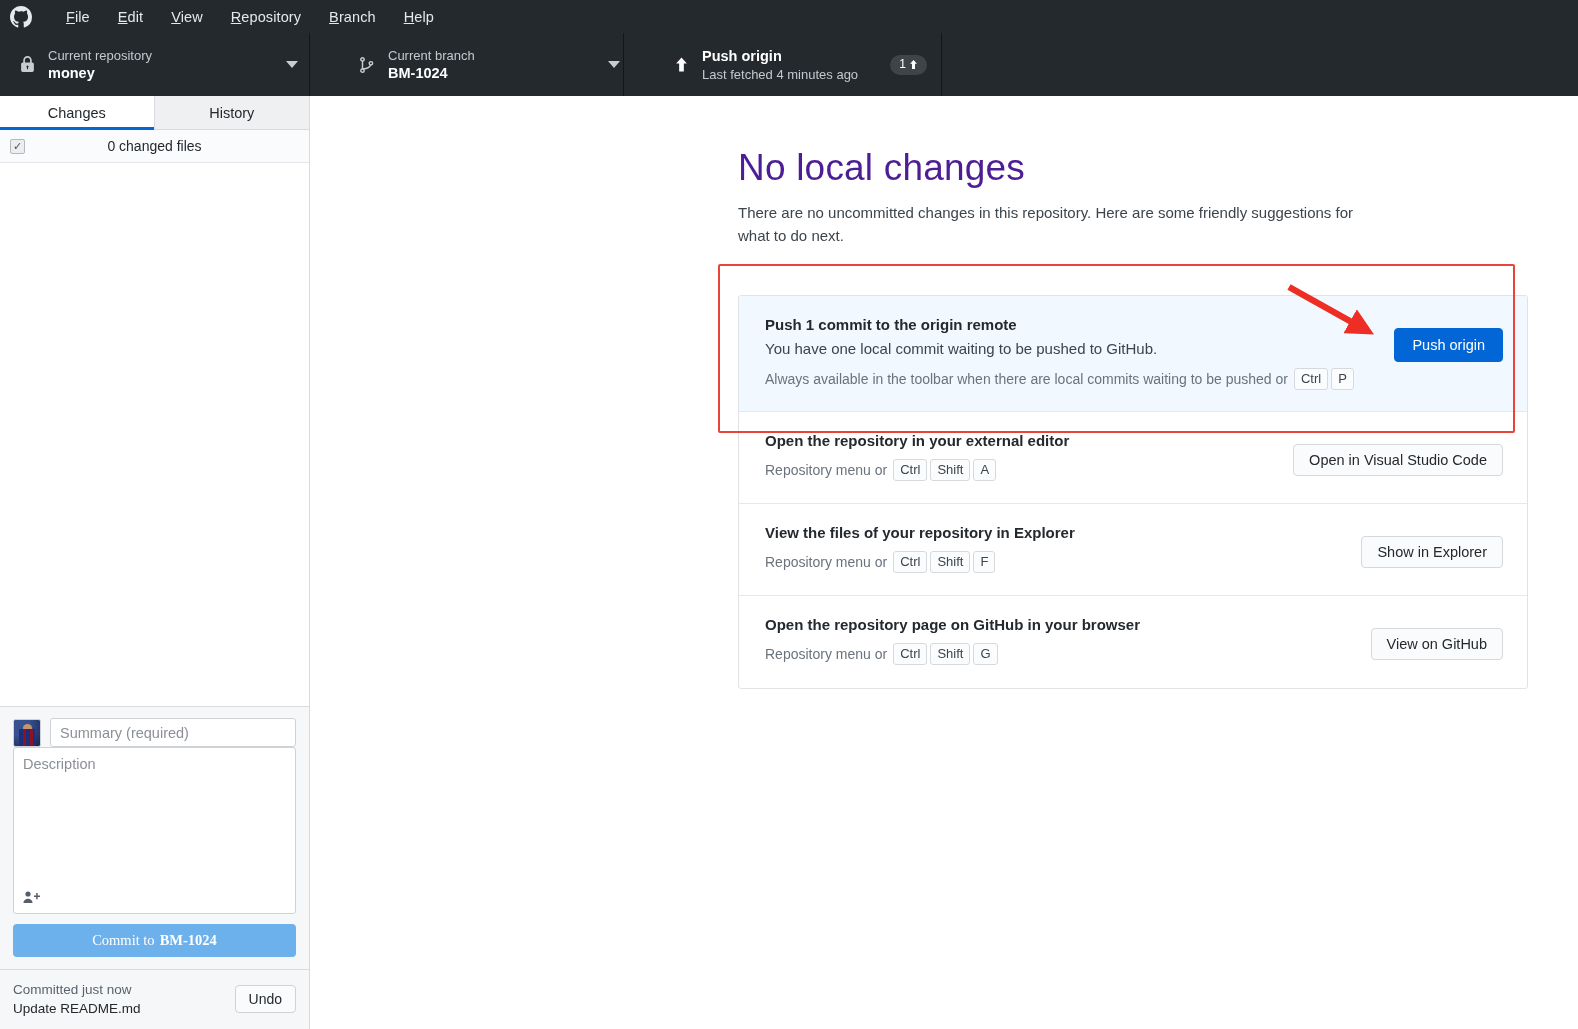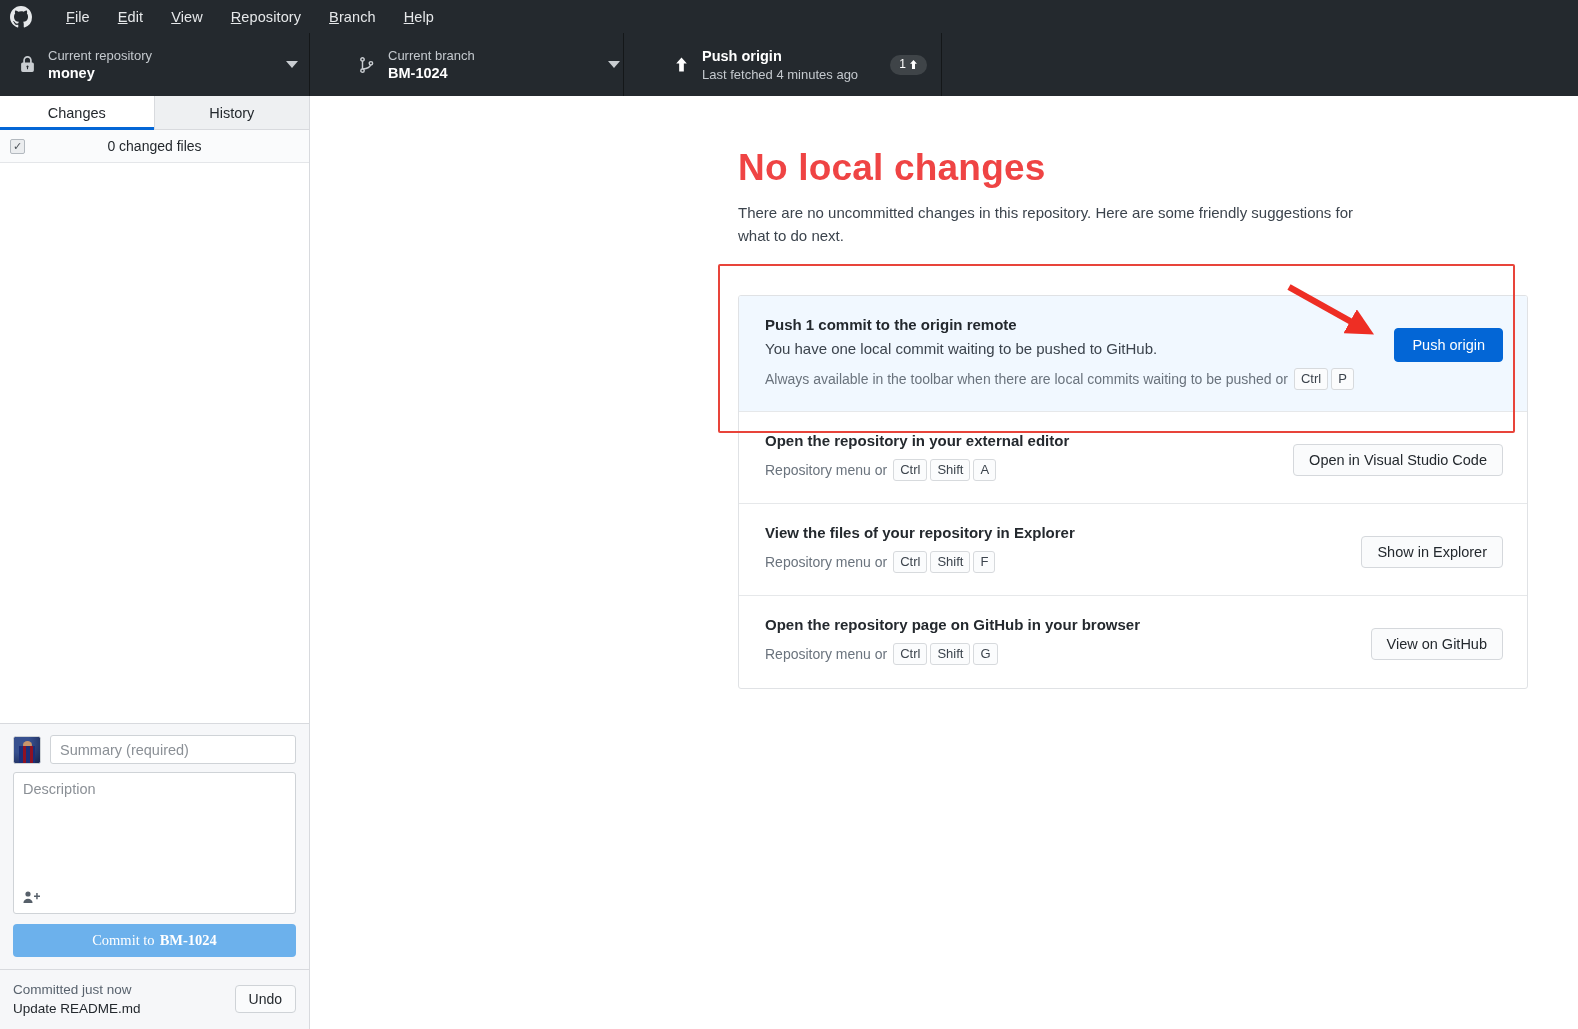--- a/index.html
+++ b/index.html
@@ -90,22 +90,22 @@
   .avatar .shirt { position: absolute; left: 5px; right: 5px; bottom: 0; height: 17px; background: linear-gradient(90deg,#1b2f7a 0 22%,#8f1222 22% 44%,#1b2f7a 44% 66%,#8f1222 66% 88%,#1b2f7a 88% 100%); }
   .avatar .head { position: absolute; left: 9px; top: 4px; width: 9px; height: 8px; border-radius: 50%; background: #c9966b; }
   .avatar .bg2 { position: absolute; inset: 0; background: radial-gradient(circle at 20% 20%, #37508f 0 35%, #18244d 100%); }
   .summary-input {
     flex: 1 1 auto; height: 29px; border: 1px solid #cfd3d7; border-radius: 3px;
     background: #ffffff; font-size: 14.5px; color: #24292e; padding: 0 9px;
     font-family: "Liberation Sans", sans-serif; outline: none;
   }
   .summary-input::placeholder { color: #8b9096; }
   .desc-wrap {
-    margin-top: 8px; border: 1px solid #cfd3d7; border-radius: 3px; background: #fff;
-    height: 142px; position: relative; padding: 7px 9px;
+    margin-top: 0; border: 1px solid #cfd3d7; border-radius: 3px; background: #fff;
+    height: 167px; position: relative; padding: 7px 9px;
   }
   .desc-area {
     width: 100%; height: 92px; border: none; outline: none; resize: none;
     font-size: 14.5px; color: #24292e; font-family: "Liberation Sans", sans-serif;
     background: transparent; line-height: 19px;
   }
   .desc-area::placeholder { color: #8b9096; }
   .coauthor-btn {
     position: absolute; left: 9px; bottom: 7px; width: 22px; height: 18px;
     display: flex; align-items: center; color: #57606a;
@@ -128,21 +128,21 @@
   .undo-btn {
     flex: 0 0 auto; border: 1px solid #cfd3d7; border-radius: 4px; background: #fafbfc;
     font-size: 14px; color: #24292e; padding: 5px 13px; cursor: default;
     font-family: "Liberation Sans", sans-serif;
   }
 
   
   .main { flex: 1 1 auto; position: relative; background: #ffffff; overflow: hidden; }
   .main-inner { position: absolute; left: 428px; top: 48px; width: 790px; }
 
-  .blank-title { font-size: 37px; font-weight: 700; color: #ef4444; letter-spacing: .2px; line-height: 48px; }
+  .blank-title { font-size: 37px; font-weight: 400; color: #4c1d95; letter-spacing: .2px; line-height: 48px; }
   .blank-sub { margin-top: 9px; font-size: 15px; color: #3c444d; line-height: 23px; width: 625px; }
 
   .suggestions { margin-top: 48px; border: 1px solid #e0e2e5; border-radius: 3px; overflow: hidden; background: #fff; }
   .sug-row {
     display: flex; align-items: flex-start; padding: 18px 24px 20px 26px;
     border-bottom: 1px solid #e6e8ea; min-height: 92px;
   }
   .sug-row:last-child { border-bottom: none; }
   .sug-row.highlight { background: #f1f8ff; }
   .sug-text { flex: 1 1 auto; padding-right: 16px; }

